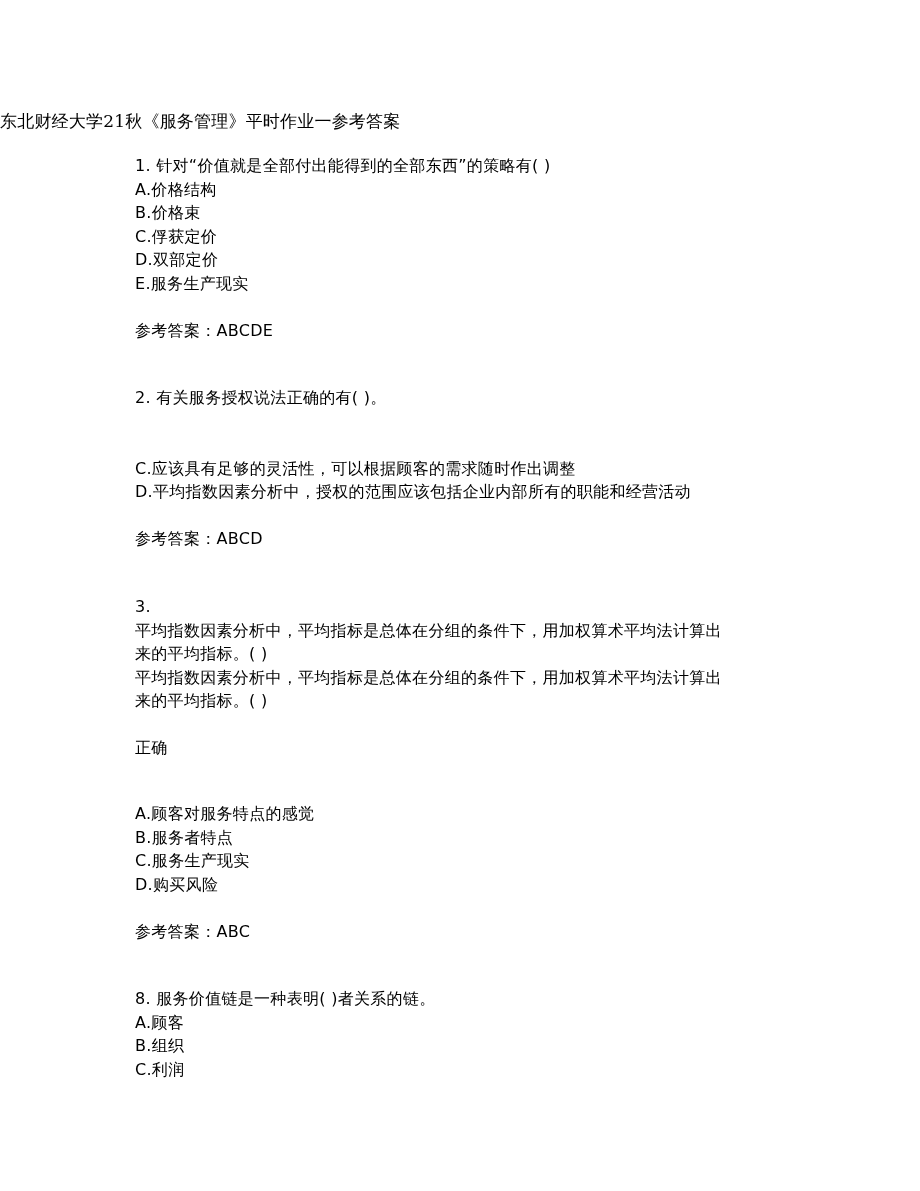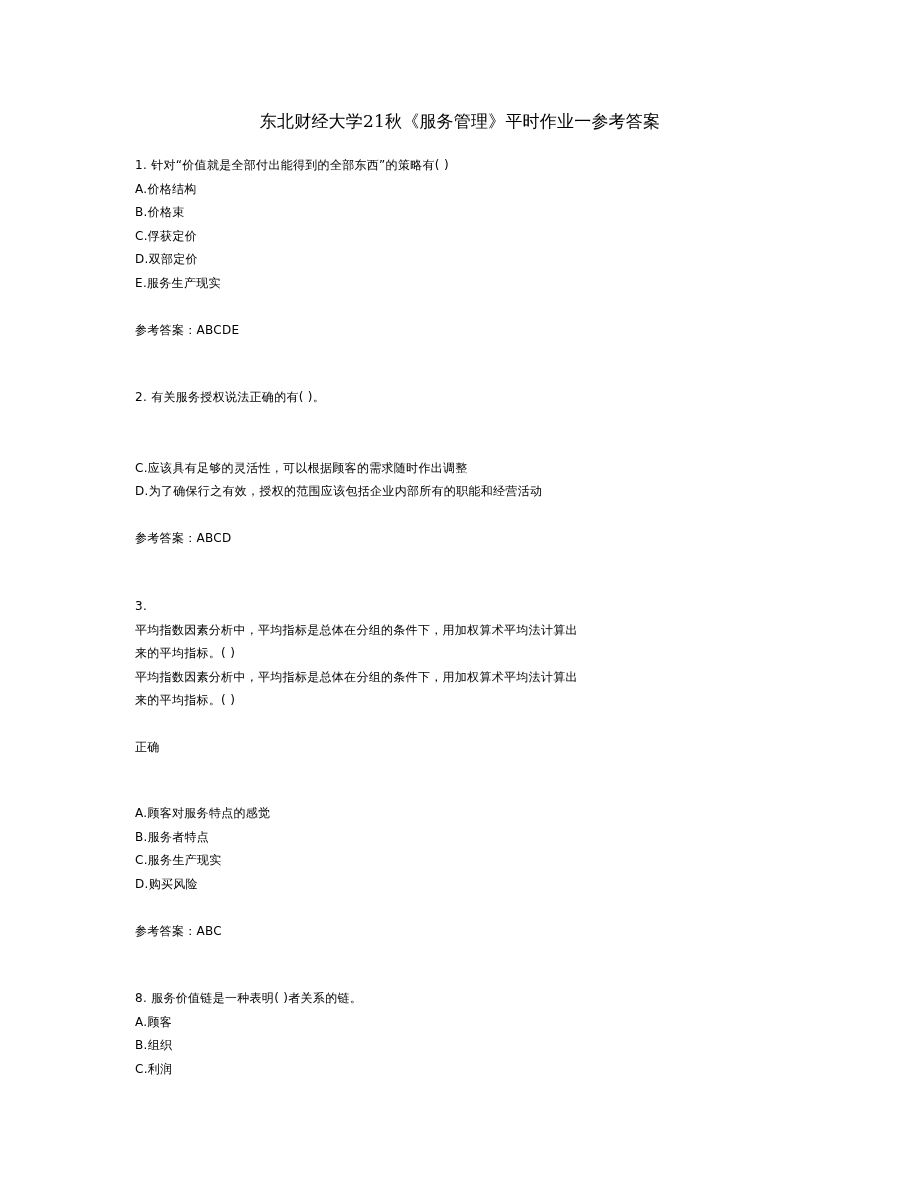--- a/index.html
+++ b/index.html
@@ -18,30 +18,29 @@
     .page {
       position: absolute;
       left: 0; top: 0;
       width: 920px; height: 1191px;
     }
     .title {
       position: absolute;
       left: 0;
       top: 109px;
       width: 920px;
-      text-align: center;
       font-family: "DejaVu Serif", "Liberation Serif", serif;
       font-size: 17px;
       line-height: 24px;
       letter-spacing: 0.2px;
     }
     .line {
       position: absolute;
       left: 135px;
-      font-size: 12px;
+      font-size: 16px;
       line-height: 23.5px;
       white-space: nowrap;
       letter-spacing: 0.3px;
     }
   </style>
 </head>
 <body>
 
 <div class="page">
 
@@ -50,21 +49,21 @@
   <div class="line" style="top:154px">1.  针对“价值就是全部付出能得到的全部东西”的策略有(   )</div>
   <div class="line" style="top:178px">A.价格结构</div>
   <div class="line" style="top:201px">B.价格束</div>
   <div class="line" style="top:225px">C.俘获定价</div>
   <div class="line" style="top:248px">D.双部定价</div>
   <div class="line" style="top:272px">E.服务生产现实</div>
   <div class="line" style="top:319px">参考答案：ABCDE</div>
 
   <div class="line" style="top:386px">2.  有关服务授权说法正确的有( )。</div>
   <div class="line" style="top:457px">C.应该具有足够的灵活性，可以根据顾客的需求随时作出调整</div>
-  <div class="line" style="top:480px">D.为了确保行之有效，授权的范围应该包括企业内部所有的职能和经营活动</div>
+  <div class="line" style="top:480px">D.平均指数因素分析中，授权的范围应该包括企业内部所有的职能和经营活动</div>
   <div class="line" style="top:527px">参考答案：ABCD</div>
 
   <div class="line" style="top:595px">3.</div>
   <div class="line" style="top:619px">平均指数因素分析中，平均指标是总体在分组的条件下，用加权算术平均法计算出</div>
   <div class="line" style="top:642px">来的平均指标。(   )</div>
   <div class="line" style="top:666px">平均指数因素分析中，平均指标是总体在分组的条件下，用加权算术平均法计算出</div>
   <div class="line" style="top:689px">来的平均指标。(   )</div>
   <div class="line" style="top:736px">正确</div>
 
   <div class="line" style="top:802px">A.顾客对服务特点的感觉</div>

